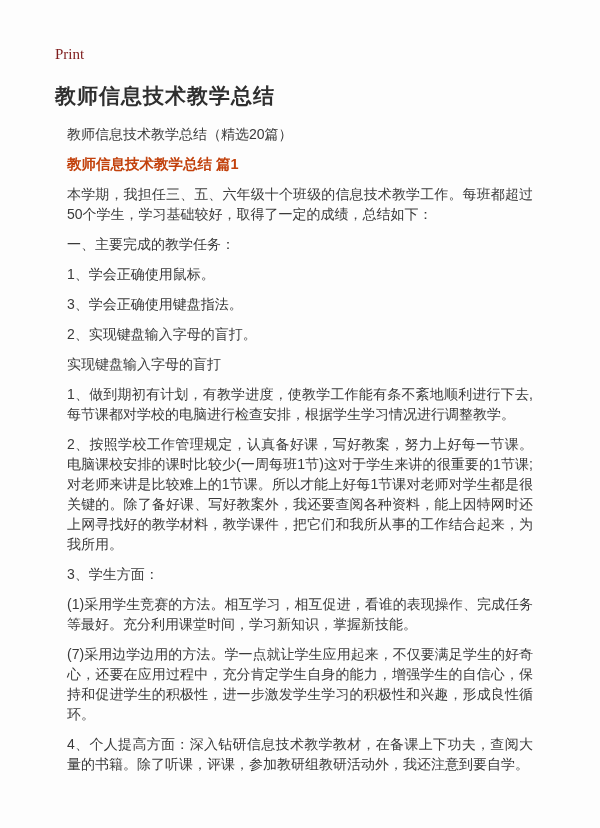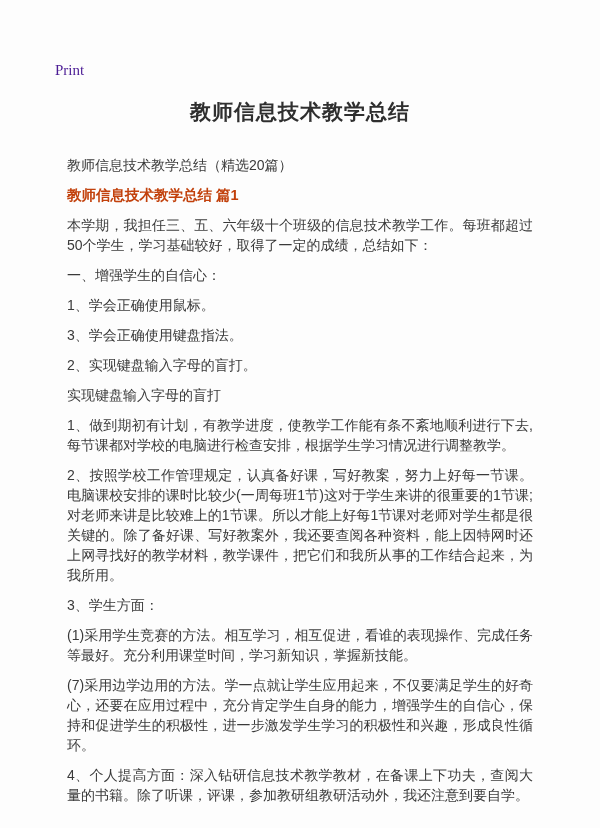--- a/index.html
+++ b/index.html
@@ -17,29 +17,29 @@
   .page {
     box-sizing: border-box;
     width: 600px;
     height: 828px;
     padding: 46px 55px 0 55px;
     background: #fdfdfd;
   }
   .print-link {
     font-family: "Liberation Serif", "DejaVu Serif", serif;
     font-size: 15px;
-    color: #4c1d95;
-    margin: 16px 0 4px 0;
+    color: #7f1d1d;
+    margin: 0 0 4px 0;
   }
   .doc-title {
     font-size: 21px;
     font-weight: bold;
     color: #2f2f2f;
-    text-align: center;
-    margin: 20px 0 30px 0;
+    text-align: left;
+    margin: 20px 0 15px 0;
     line-height: 26px;
     letter-spacing: 1px;
   }
   .doc-body {
     width: 490px;
   }
   .block {
     font-size: 14px;
     line-height: 20px;
     margin: 10px 12px;
@@ -59,21 +59,21 @@
 
 <div class="page">
   <div class="print-link">Print</div>
 
   <h1 class="doc-title">教师信息技术教学总结</h1>
 
   <div class="doc-body" id="doc-body">
       <p class="block subtitle">教师信息技术教学总结（精选20篇）</p>
       <h2 class="block heading">教师信息技术教学总结 篇1</h2>
       <p class="block paragraph">本学期，我担任三、五、六年级十个班级的信息技术教学工作。每班都超过50个学生，学习基础较好，取得了一定的成绩，总结如下：</p>
-      <p class="block paragraph">一、增强学生的自信心：</p>
+      <p class="block paragraph">一、主要完成的教学任务：</p>
       <p class="block paragraph">1、学会正确使用鼠标。</p>
       <p class="block paragraph">3、学会正确使用键盘指法。</p>
       <p class="block paragraph">2、实现键盘输入字母的盲打。</p>
       <p class="block paragraph">实现键盘输入字母的盲打</p>
       <p class="block paragraph">1、做到期初有计划，有教学进度，使教学工作能有条不紊地顺利进行下去,每节课都对学校的电脑进行检查安排，根据学生学习情况进行调整教学。</p>
       <p class="block paragraph">2、按照学校工作管理规定，认真备好课，写好教案，努力上好每一节课。电脑课校安排的课时比较少(一周每班1节)这对于学生来讲的很重要的1节课;对老师来讲是比较难上的1节课。所以才能上好每1节课对老师对学生都是很关键的。除了备好课、写好教案外，我还要查阅各种资料，能上因特网时还上网寻找好的教学材料，教学课件，把它们和我所从事的工作结合起来，为我所用。</p>
       <p class="block paragraph">3、学生方面：</p>
       <p class="block paragraph">(1)采用学生竞赛的方法。相互学习，相互促进，看谁的表现操作、完成任务等最好。充分利用课堂时间，学习新知识，掌握新技能。</p>
       <p class="block paragraph">(7)采用边学边用的方法。学一点就让学生应用起来，不仅要满足学生的好奇心，还要在应用过程中，充分肯定学生自身的能力，增强学生的自信心，保持和促进学生的积极性，进一步激发学生学习的积极性和兴趣，形成良性循环。</p>
       <p class="block paragraph">4、个人提高方面：深入钻研信息技术教学教材，在备课上下功夫，查阅大量的书籍。除了听课，评课，参加教研组教研活动外，我还注意到要自学。</p>

